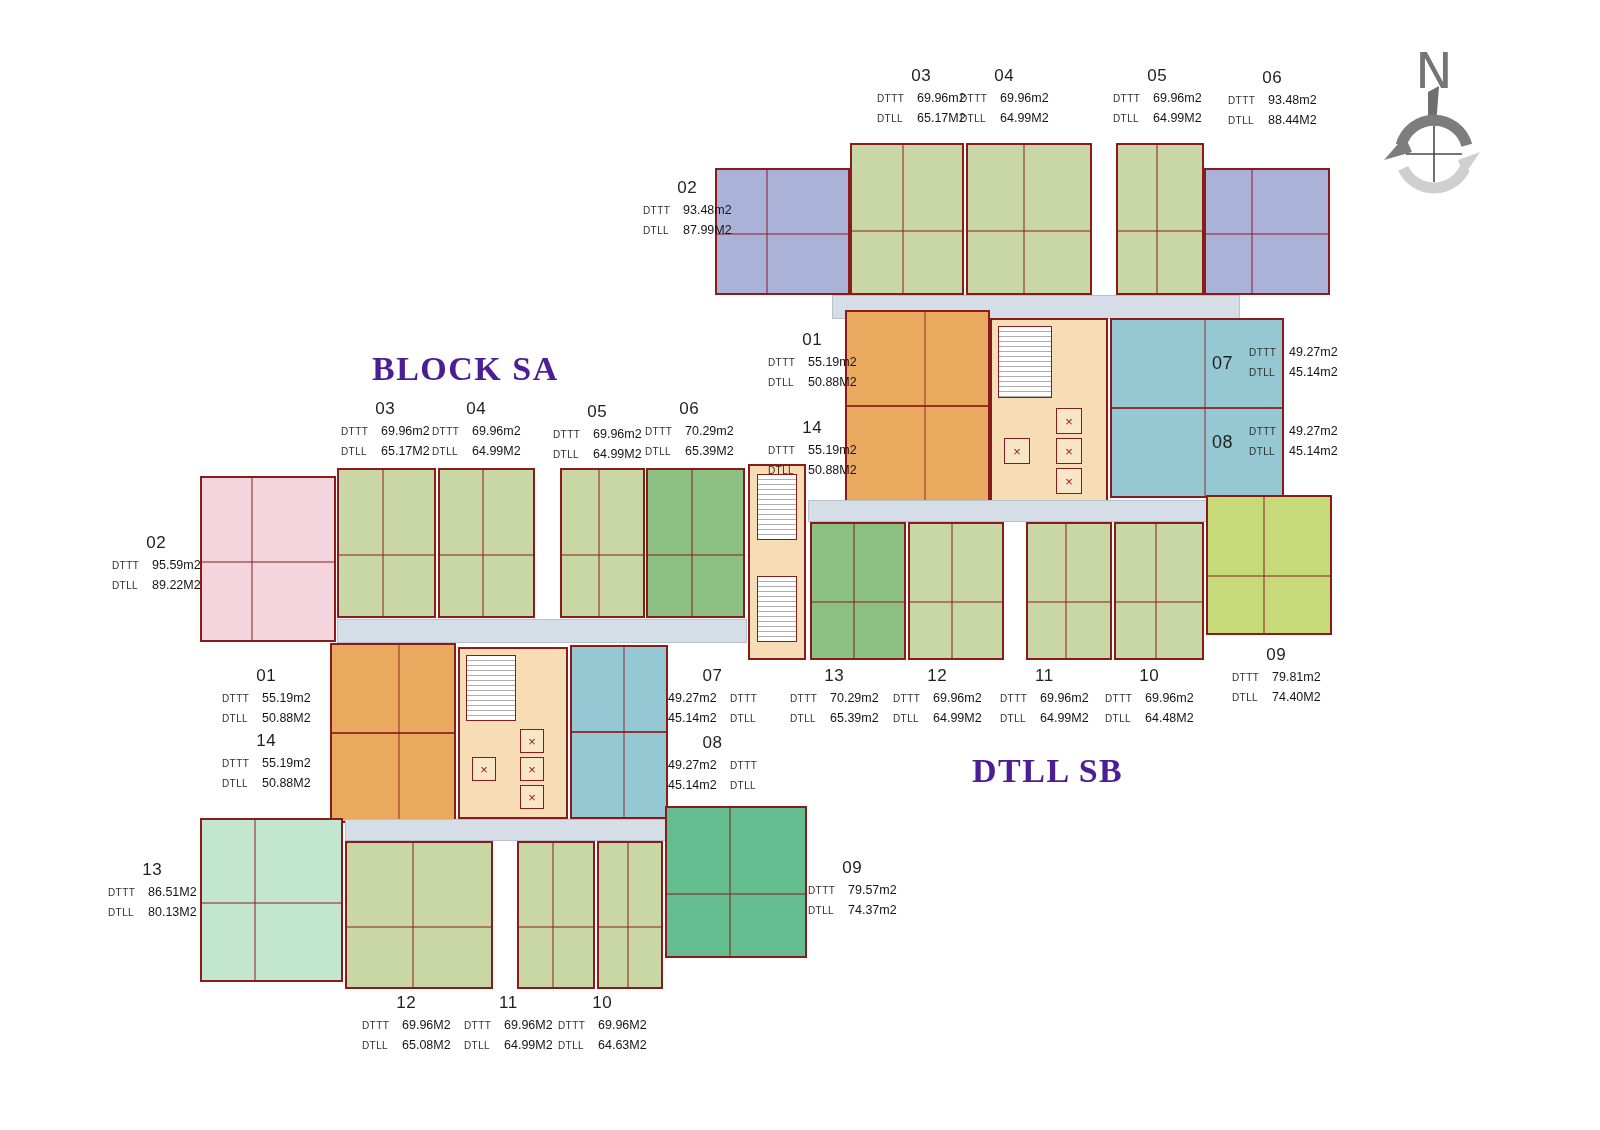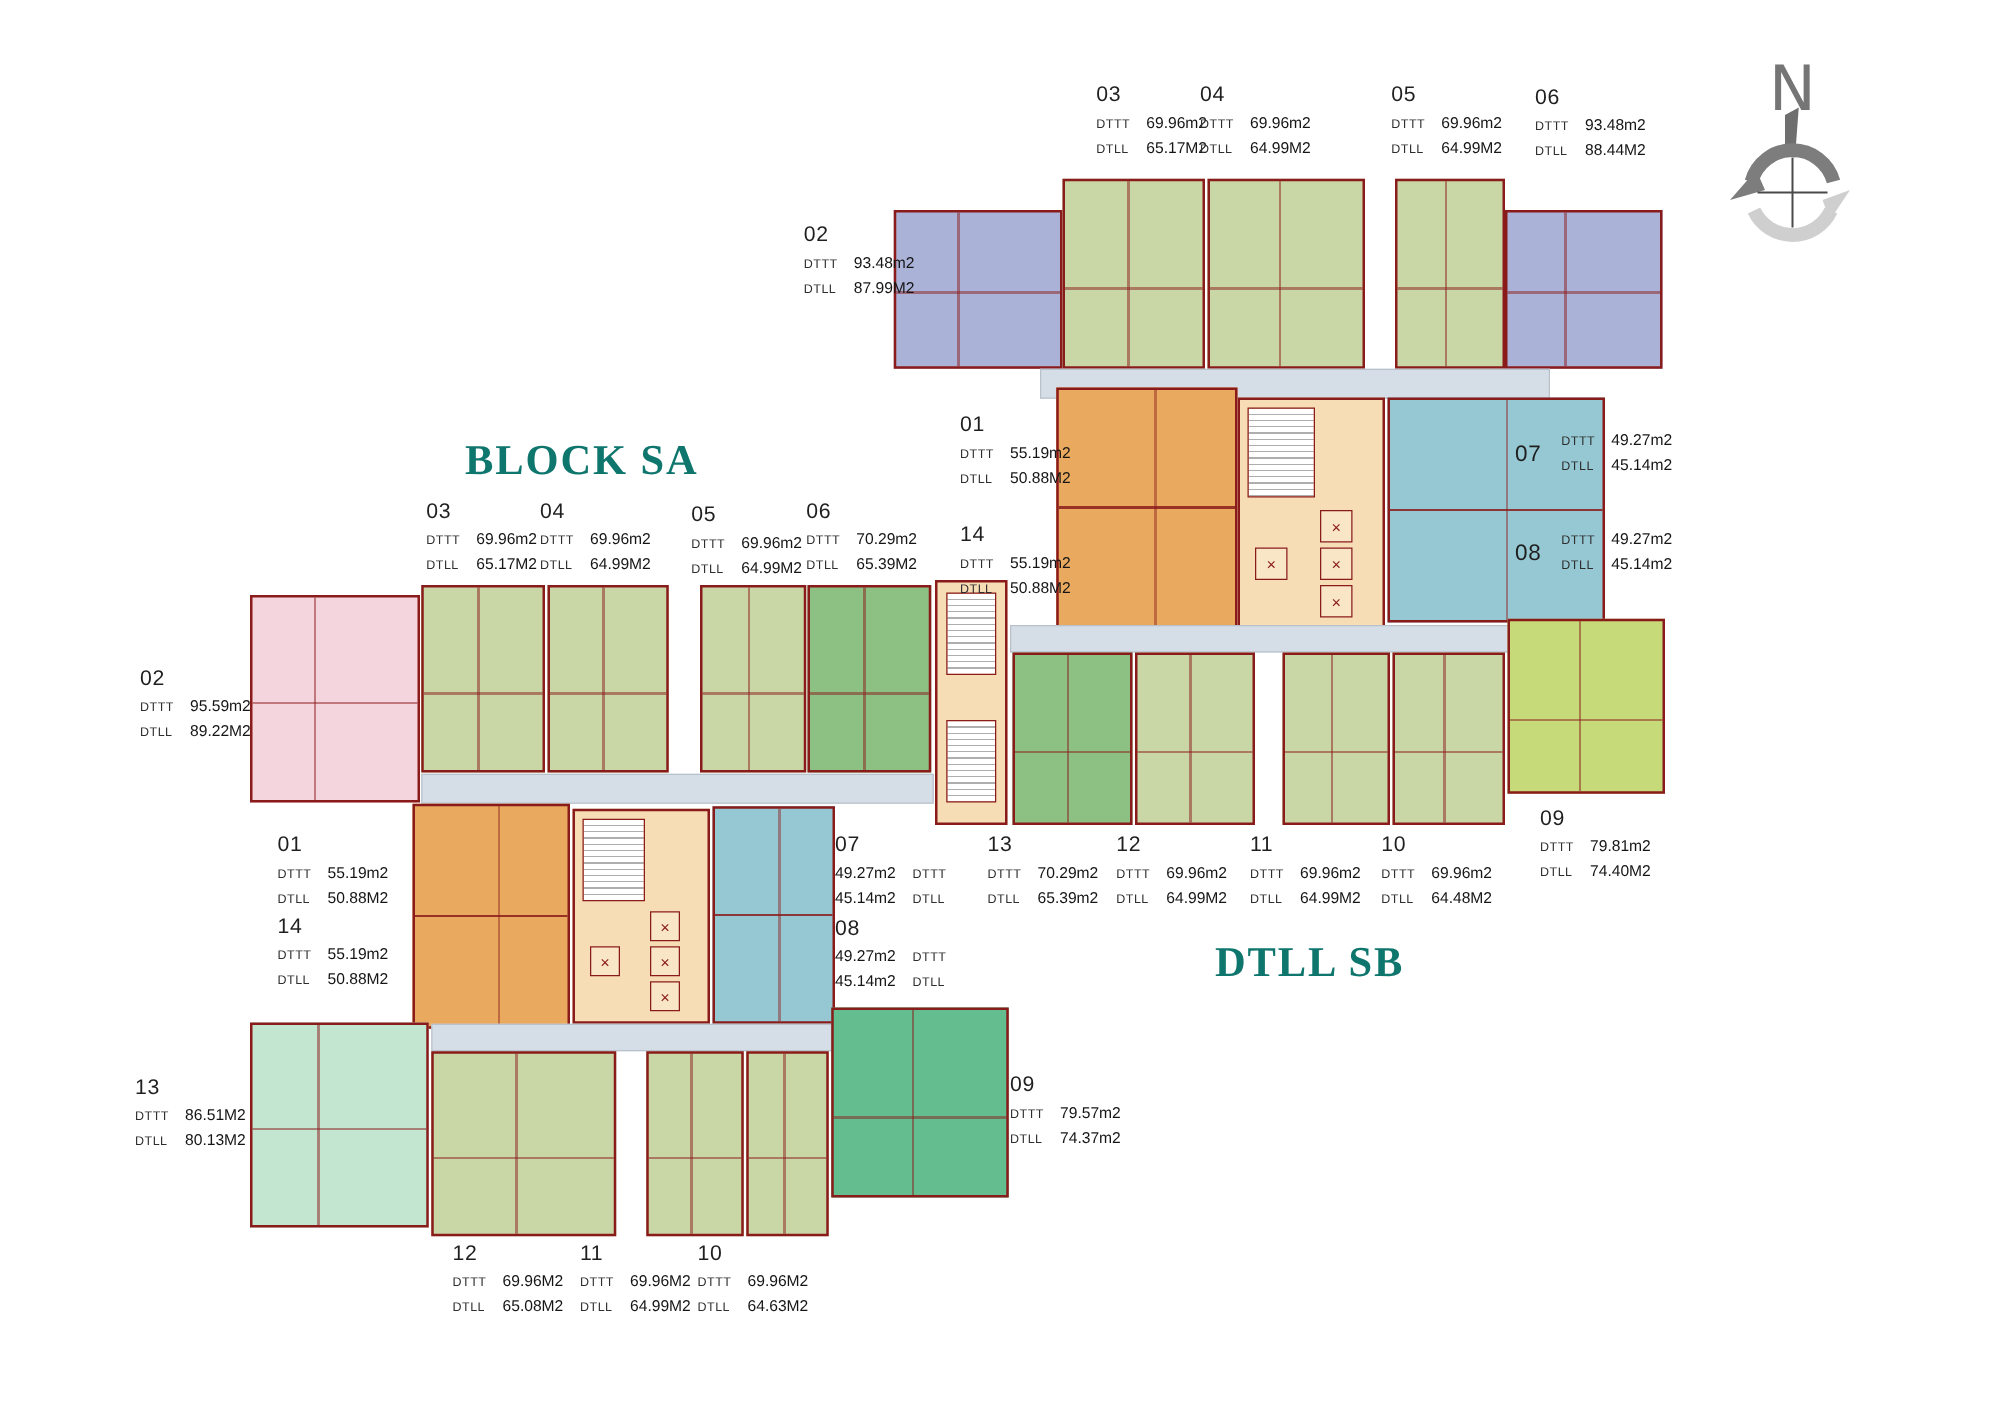--- a/index.html
+++ b/index.html
@@ -32,31 +32,31 @@
     linear-gradient(90deg,transparent 0 calc(55% - 1px),rgba(139,28,28,.45) calc(55% - 1px) calc(55% + 1px),transparent calc(55% + 1px));}
 
   .stair{position:absolute;box-sizing:border-box;border:1.5px solid #8a1b1b;
     background:repeating-linear-gradient(180deg,#ffffff 0 4px,#aeaeae 4px 5px);}
   .lift{position:absolute;box-sizing:border-box;border:1.5px solid #8a1b1b;background:#f9e6c6;
     display:flex;align-items:center;justify-content:center;}
   .lift::after{content:"\00d7";color:#8a1b1b;font-size:13px;line-height:1;}
 
   
   .ulabel{position:absolute;color:#1f1f1f;}
-  .ulabel .unum{font-size:17px;text-align:left;margin-bottom:5px;letter-spacing:.5px;}
+  .ulabel .unum{font-size:17px;text-align:center;margin-bottom:5px;letter-spacing:.5px;}
   .urow{display:flex;align-items:baseline;gap:8px;margin-bottom:6px;white-space:nowrap;}
   .utag{font-size:10px;color:#2e2e2e;letter-spacing:.4px;min-width:32px;}
   .uval{font-size:12.5px;color:#151515;}
   .ulabel.side{display:flex;gap:16px;align-items:flex-start;}
   .ulabel.side .unum{font-size:18px;margin-top:8px;}
   .ulabel.vf .utag{min-width:0;}
   .ulabel.vf .uval{min-width:54px;}
 
   .block-title{position:absolute;font-family:"Liberation Serif",serif;font-size:34px;font-weight:600;
-    letter-spacing:1.5px;color:#0f766e;}
+    letter-spacing:1.5px;color:#4c1d95;}
 </style>
 </head>
 <body>
 
 <div class="canvas" id="plan">
 
   <div class="u peri rooms2" style="left:715px;top:168px;width:135px;height:127px"></div>
   <div class="u green rooms" style="left:850px;top:143px;width:114px;height:152px"></div>
   <div class="u green rooms" style="left:966px;top:143px;width:126px;height:152px"></div>
   <div class="u green rooms" style="left:1116px;top:143px;width:88px;height:152px"></div>

